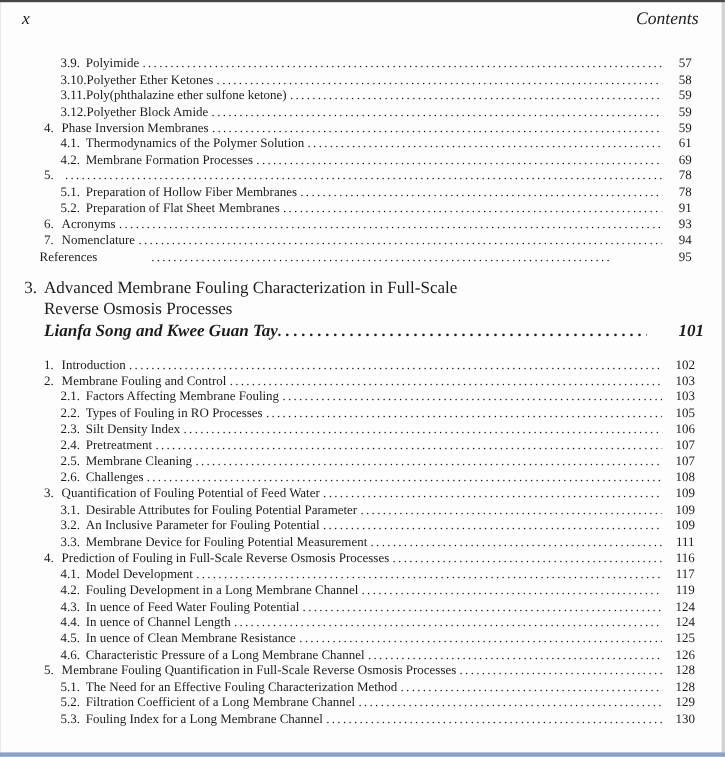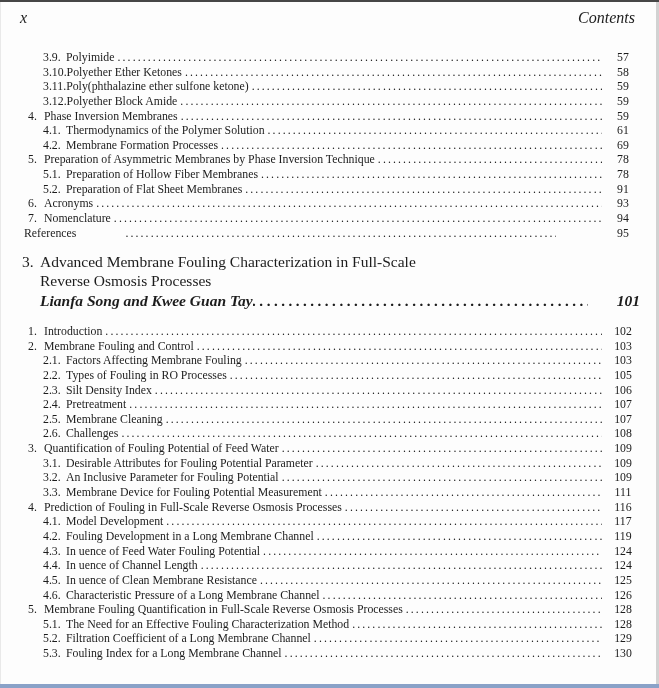--- a/index.html
+++ b/index.html
@@ -19,21 +19,21 @@
   .bottom-edge{position:absolute;bottom:0;left:0;width:659px;height:4px;background:var(--bottom-edge);z-index:5;}
   .right-edge{position:absolute;top:0;right:0;width:3px;height:688px;background:#d2d2d2;z-index:4;}
   .left-edge{position:absolute;top:0;left:0;width:1px;height:688px;background:#e9e9e9;z-index:4;}
 
   .running-head{
     position:absolute;top:9px;left:20px;right:24px;
     display:flex;justify-content:space-between;align-items:baseline;
     font-style:italic;font-size:16px;line-height:18px;
   }
 
-  .toc{position:absolute;left:28px;right:19px;}
+  .toc{position:absolute;left:40px;right:19px;}
   .toc1{top:50px;}
   .toc2{top:324px;}
 
   .row{
     display:flex;align-items:baseline;
     height:14.65px;line-height:14.65px;font-size:11.8px;white-space:nowrap;
   }
   .row .num{flex:none;}
   .row.l1 .num{min-width:16px;}
   .row.l2{padding-left:15px;}
@@ -107,21 +107,20 @@
       <span class="pg">61</span>
     </div>
     <div class="row l2">
       <span class="num">4.2.</span>
       <span class="txt">Membrane Formation Processes</span>
       <span class="dots"></span>
       <span class="pg">69</span>
     </div>
     <div class="row l1">
       <span class="num">5.</span>
-      <span class="txt">Preparation of Asymmetric Membranes by Phase Inversion Technique</span>
       <span class="dots"></span>
       <span class="pg">78</span>
     </div>
     <div class="row l2">
       <span class="num">5.1.</span>
       <span class="txt">Preparation of Hollow Fiber Membranes</span>
       <span class="dots"></span>
       <span class="pg">78</span>
     </div>
     <div class="row l2">

